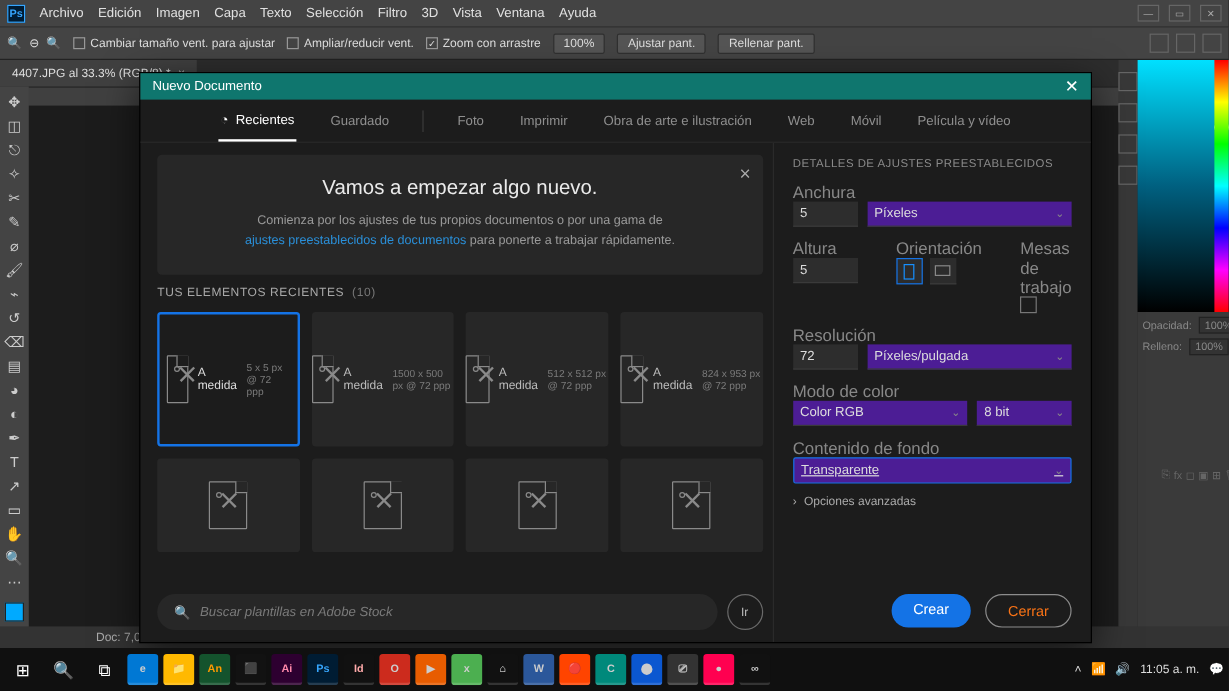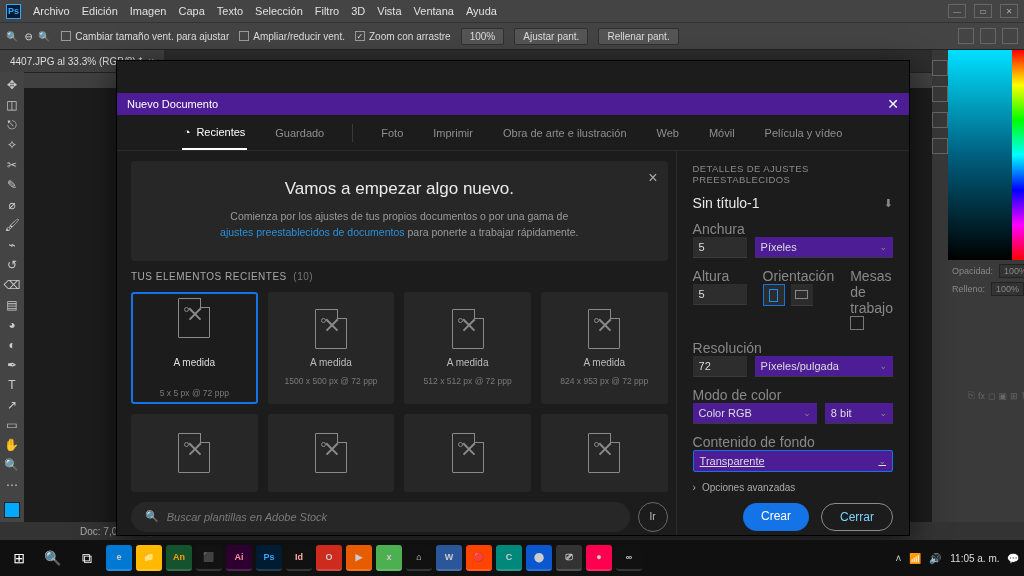--- a/index.html
+++ b/index.html
@@ -41,40 +41,40 @@
   .hue { width:12px; height:210px; background:linear-gradient(to bottom, #f00,#ff0,#0f0,#0ff,#00f,#f0f,#f00); position:absolute; right:0; top:50px;}
   .right-tabs-area { flex:1; background:#3a3a3a; padding:4px; font-size:9px; color:#888;}
   .rt-row { display:flex; gap:6px; align-items:center; margin-bottom:4px;}
   .valbox { background:#333; padding:1px 4px; border:1px solid #222;}
 
   
   .ps-status { position:absolute; left:0; right:0; bottom:36px; height:18px; background:#333; color:#aaa; font-size:10px; display:flex; align-items:center; padding-left:80px; }
 
   
   .modal { position:absolute; left:116px; top:60px; width:794px; height:476px; background:#1c1c1c; border:1px solid #000; display:flex; flex-direction:column; box-shadow:0 8px 30px rgba(0,0,0,.6);}
-  .modal-title { height:22px; background:#4c1d95; color:#fff; display:flex; align-items:center; padding:0 10px; font-size:11px;margin-top:32px;}
+  .modal-title { height:22px; background:#0f766e; color:#fff; display:flex; align-items:center; padding:0 10px; font-size:11px;}
   .modal-title .close { margin-left:auto; font-size:14px; cursor:pointer; }
   .modal-tabs { height:36px; display:flex; align-items:center; justify-content:center; gap:26px; color:#8f8f8f; font-size:11px; border-bottom:1px solid #2a2a2a; }
   .modal-tabs .mt { padding:10px 2px; display:flex; align-items:center; gap:6px; }
   .modal-tabs .mt.active { color:#fff; border-bottom:2px solid #fff; }
   .modal-tabs .divider { width:1px; height:18px; background:#3a3a3a; }
 
   .modal-body { flex:1; display:flex; overflow:hidden; }
   .mb-left { width:560px; padding:10px 8px 10px 14px; display:flex; flex-direction:column; gap:10px; }
   .hero { background:#272727; border-radius:4px; padding:18px 40px 20px; text-align:center; position:relative; color:#c8c8c8;}
   .hero .hclose { position:absolute; right:10px; top:8px; color:#aaa; font-size:16px; }
   .hero h2 { font-weight:400; font-size:17px; margin-bottom:10px; color:#eaeaea;}
   .hero p { font-size:10.5px; line-height:1.5; color:#9a9a9a;}
   .hero a { color:#2a8fd8; }
 
   .recent-label { color:#a8a8a8; font-size:10px; letter-spacing:.5px; }
   .recent-label .cnt { color:#777; }
 
   .cards { display:grid; grid-template-columns:repeat(4,1fr); gap:10px; }
-  .card { background:#272727; border-radius:3px; height:112px; display:flex; flex-direction:column; align-items:center; justify-content:center; gap:8px; color:#bcbcbc; font-size:9.5px; }
+  .card { background:#272727; border-radius:3px; height:112px; display:flex; flex-direction:row; align-items:center; justify-content:center; gap:8px; color:#bcbcbc; font-size:9.5px; }
   .card.sel { background:transparent; border:2px solid #1473e6; }
   .card .doc-icon { width:32px; height:40px; border:1.5px solid #8a8a8a; border-radius:1px; position:relative; }
   .card .doc-icon::before { content:""; position:absolute; right:-1px; top:-1px; width:9px; height:9px; background:#272727; border-left:1.5px solid #8a8a8a; border-bottom:1.5px solid #8a8a8a; }
   .card.sel .doc-icon::before { background:#1c1c1c; }
   .card .doc-icon .x1 { position:absolute; left:8px; top:14px; width:16px; height:1.5px; background:#8a8a8a; transform:rotate(45deg);}
   .card .doc-icon .x2 { position:absolute; left:8px; top:14px; width:16px; height:1.5px; background:#8a8a8a; transform:rotate(-45deg);}
   .card .doc-icon .cir { position:absolute; left:5px; top:8px; width:5px; height:5px; border:1.5px solid #8a8a8a; border-radius:50%; }
   .card .ttl { font-size:10px; }
   .card .sub { font-size:8.5px; color:#7a7a7a; }
   .card.short { height:78px; }
@@ -98,21 +98,21 @@
   .ori .o { width:22px; height:22px; border-bottom:1px solid #3c3c3c; background:#2c2c2c; display:flex; align-items:center; justify-content:center; }
   .ori .o.active { border:1px solid #1473e6; }
   .ori .o .pg { width:9px; height:13px; border:1.5px solid #1690ff; }
   .ori .o .pg.l { width:13px; height:9px; }
   .chk2 { width:14px; height:14px; border:1.5px solid #777; }
   .sel.outlined { border:1px solid #1473e6; border-radius:2px;text-decoration:underline; }
   .adv { color:#aaa; font-size:10px; display:flex; align-items:center; gap:6px;}
   .modal-footer { margin-top:auto; display:flex; gap:12px; justify-content:flex-end;}
   .btn { padding:6px 18px; border-radius:14px; font-size:12px; }
   .btn.primary { background:#1473e6; color:#ffffff; }
-  .btn.secondary { border:1.5px solid #8c8c8c; color:#7dd3fc; }
+  .btn.secondary { border:1.5px solid #8c8c8c; color:#f97316; }
 
   
   .taskbar { position:absolute; left:0; right:0; bottom:0; height:36px; background:#101010; display:flex; align-items:center; padding:0 4px; gap:4px; }
   .tb-icon { width:30px; height:28px; display:flex; align-items:center; justify-content:center; color:#fff; font-size:14px;}
   .tb-app { width:26px; height:26px; border-radius:3px; display:flex; align-items:center; justify-content:center; font-size:9px; font-weight:bold; border-bottom:2px solid rgba(255,255,255,.15);}
   .tb-right { margin-left:auto; display:flex; align-items:center; gap:8px; color:#ddd; font-size:10px;}
 </style>
 </head>
 <body>
 
@@ -335,35 +335,31 @@
         <div class="searchbox">
           <span class="mag">🔍</span>
           <span>Buscar plantillas en Adobe Stock</span>
         </div>
         <div class="go">Ir</div>
       </div>
     </div>
 
     <div class="mb-right">
       <div class="preset-head">DETALLES DE AJUSTES PREESTABLECIDOS</div>
-      <div class="name-row">
-        <span class="nm">Sin título-1</span>
-        <span class="dl">⬇</span>
-      </div>
       <div>
         <div class="lbl">Anchura</div>
         <div class="fld-row">
           <div class="num">5</div>
           <div class="sel">
               <span>Píxeles</span>
               <span class="chev">⌄</span>
             </div>
         </div>
       </div>
-      <div class="fld-row" style="gap:16px;">
+      <div class="fld-row" style="gap:32px;">
         <div style="flex:0 0 54px;">
           <div class="lbl">Altura</div>
           <div class="num">5</div>
         </div>
         <div>
           <div class="lbl">Orientación</div>
           <div class="ori">
             <div class="o active">
                 <div class="pg"></div>
               </div>

